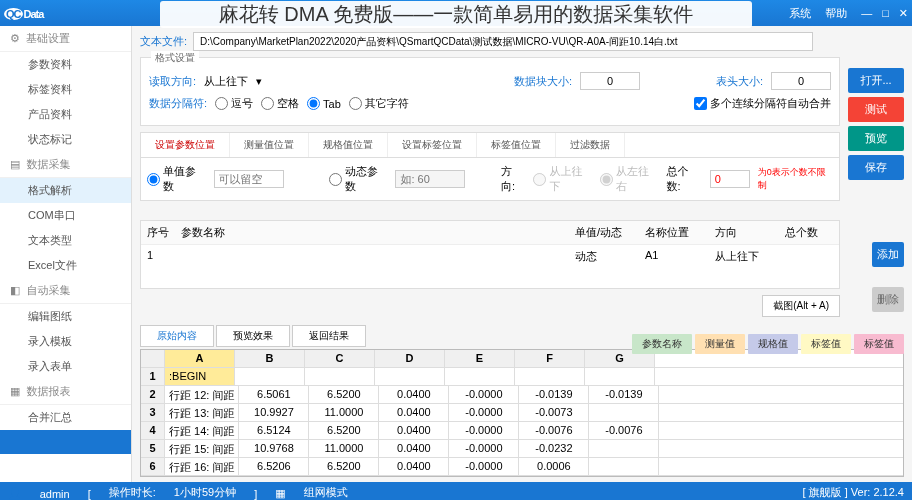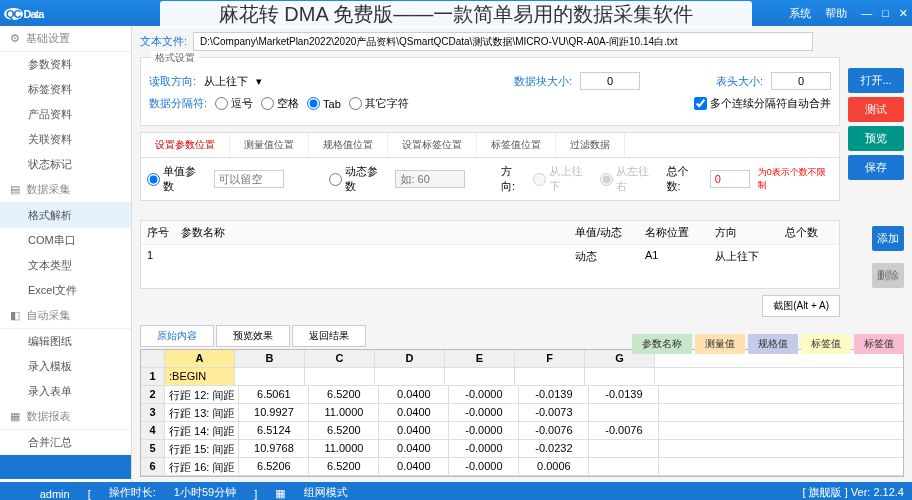--- a/index.html
+++ b/index.html
@@ -30,21 +30,21 @@
 .tab{padding:5px 14px;border-right:1px solid #eee;color:#555;font-size:10px;cursor:pointer}
 .tab.active{color:#c00}
 .pbox{border:1px solid #ddd;border-top:none;background:#fff;padding:6px;margin-right:64px;margin-bottom:19px}
 .prow{display:flex;align-items:center;gap:8px;font-size:10px}
 .prow input[type=text]{width:70px;border:1px solid #ccc;padding:2px 4px}
 .tbl{border:1px solid #ddd;background:#fff;margin-right:64px}
 .thead,.trow{display:flex;font-size:10px}
 .thead{background:#fafafa;border-bottom:1px solid #eee}
 .thead>div,.trow>div{padding:4px 6px}
 .c-seq{width:34px}.c-name{flex:1}.c-mode{width:70px}.c-pos{width:70px}.c-dir{width:70px}.c-tot{width:60px}
-.rightbtns2{position:absolute;right:8px;top:200px;width:32px;display:flex;flex-direction:column;gap:12px}
+.rightbtns2{position:absolute;right:8px;top:216px;width:32px;display:flex;flex-direction:column;gap:20px}
 .shotbtn{border:1px solid #ccc;background:#fff;padding:3px 10px;font-size:10px;margin-left:auto;display:block;margin-top:6px;margin-right:64px}
 .bottom-tabs{display:flex;gap:2px;margin-top:8px}
 .btab{border:1px solid #ccc;background:#fff;padding:3px 16px;font-size:10px;cursor:pointer}
 .btab.active{color:#1976d2}
 .tags{position:absolute;right:8px;bottom:128px;display:flex;gap:3px}
 .tag{padding:3px 10px;font-size:10px;color:#333;border-radius:1px}
 .sheet{border:1px solid #bbb;background:#fff;margin-top:2px;font-size:10px}
 .srow{display:flex;border-bottom:1px solid #ddd}
 .scell{border-right:1px solid #ddd;padding:2px 4px;text-align:center;min-width:70px;height:17px;overflow:hidden}
 .rowh{width:24px;min-width:24px;background:#f0f0f0;font-weight:bold}
@@ -72,21 +72,20 @@
 
 <div class="main">
   <div class="sidebar">
     <div class="side-group">
         <span>⚙</span>
         <span>基础设置</span>
       </div>
     <div class="side-item">参数资料</div>
     <div class="side-item">标签资料</div>
     <div class="side-item">产品资料</div>
-    <div class="side-item">关联资料</div>
     <div class="side-item">状态标记</div>
     <div class="side-group">
         <span>▤</span>
         <span>数据采集</span>
       </div>
     <div class="side-item active">格式解析</div>
     <div class="side-item">COM串口</div>
     <div class="side-item">文本类型</div>
     <div class="side-item">Excel文件</div>
     <div class="side-group">

